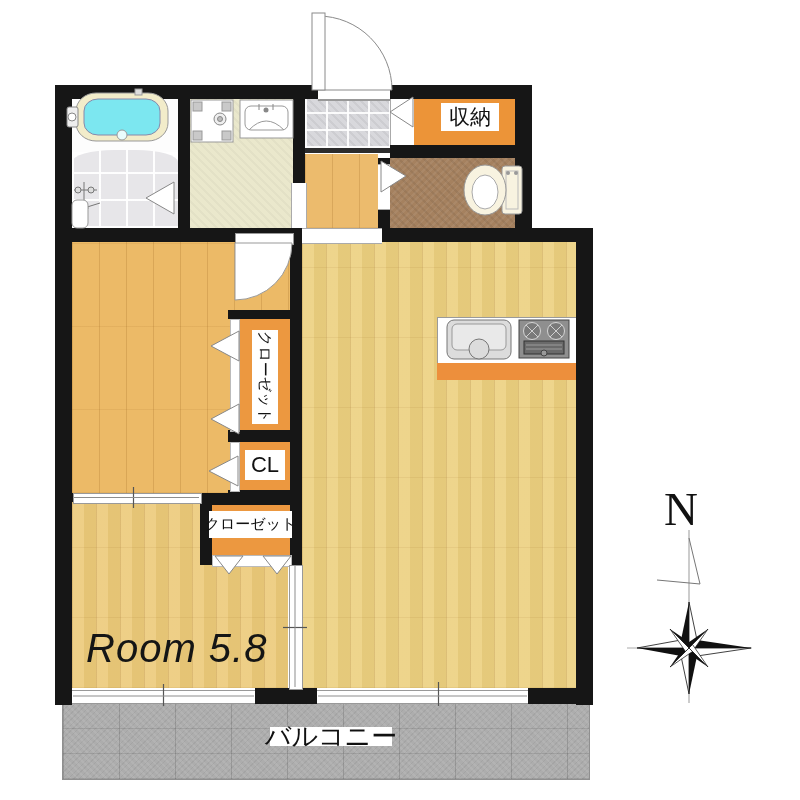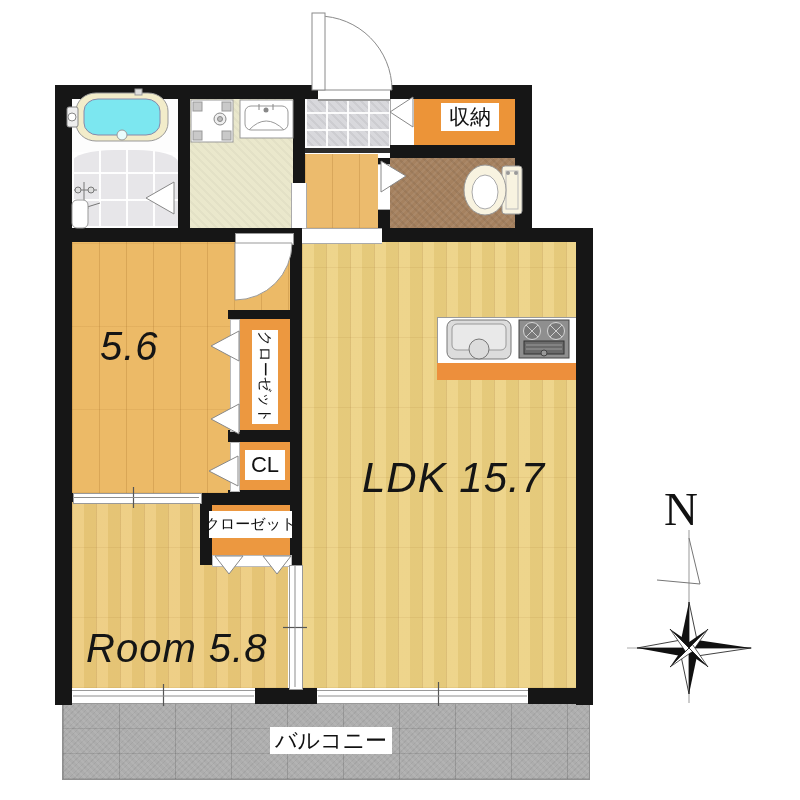--- a/index.html
+++ b/index.html
@@ -231,24 +231,22 @@
   </div>
   <div class="label-strip jp" style="left:218px;top:364px;width:94px;height:26px;font-size:15px;transform:rotate(90deg);">
     <span>クローゼット</span>
   </div>
   <div class="label-strip" style="left:245px;top:450px;width:40px;height:30px;font-size:22px;">
     <span>CL</span>
   </div>
   <div class="label-strip jp" style="left:209px;top:511px;width:83px;height:27px;font-size:15px;">
     <span>クローゼット</span>
   </div>
-  <div class="label-strip jp" style="left:270px;top:727px;width:122px;height:27px;font-size:22px;">
+  <div class="label-strip jp" style="left:270px;top:727px;width:122px;height:19px;font-size:26px;">
     <span>バルコニー</span>
   </div>
 
   <div class="room-label" style="left:100px;top:324px;font-size:40px;line-height:44px;">
-    <div>5.6</div>
   </div>
   <div class="room-label" style="left:86px;top:583px;font-size:40px;margin-top:43px;">Room 5.8</div>
-  <div class="room-label" style="left:362px;top:454px;font-size:42px;">LDK 15.7</div>
 
   <div class="north-n" style="left:664px;top:482px;font-size:47px;">N</div>
 </div>
 
 </body></html>

